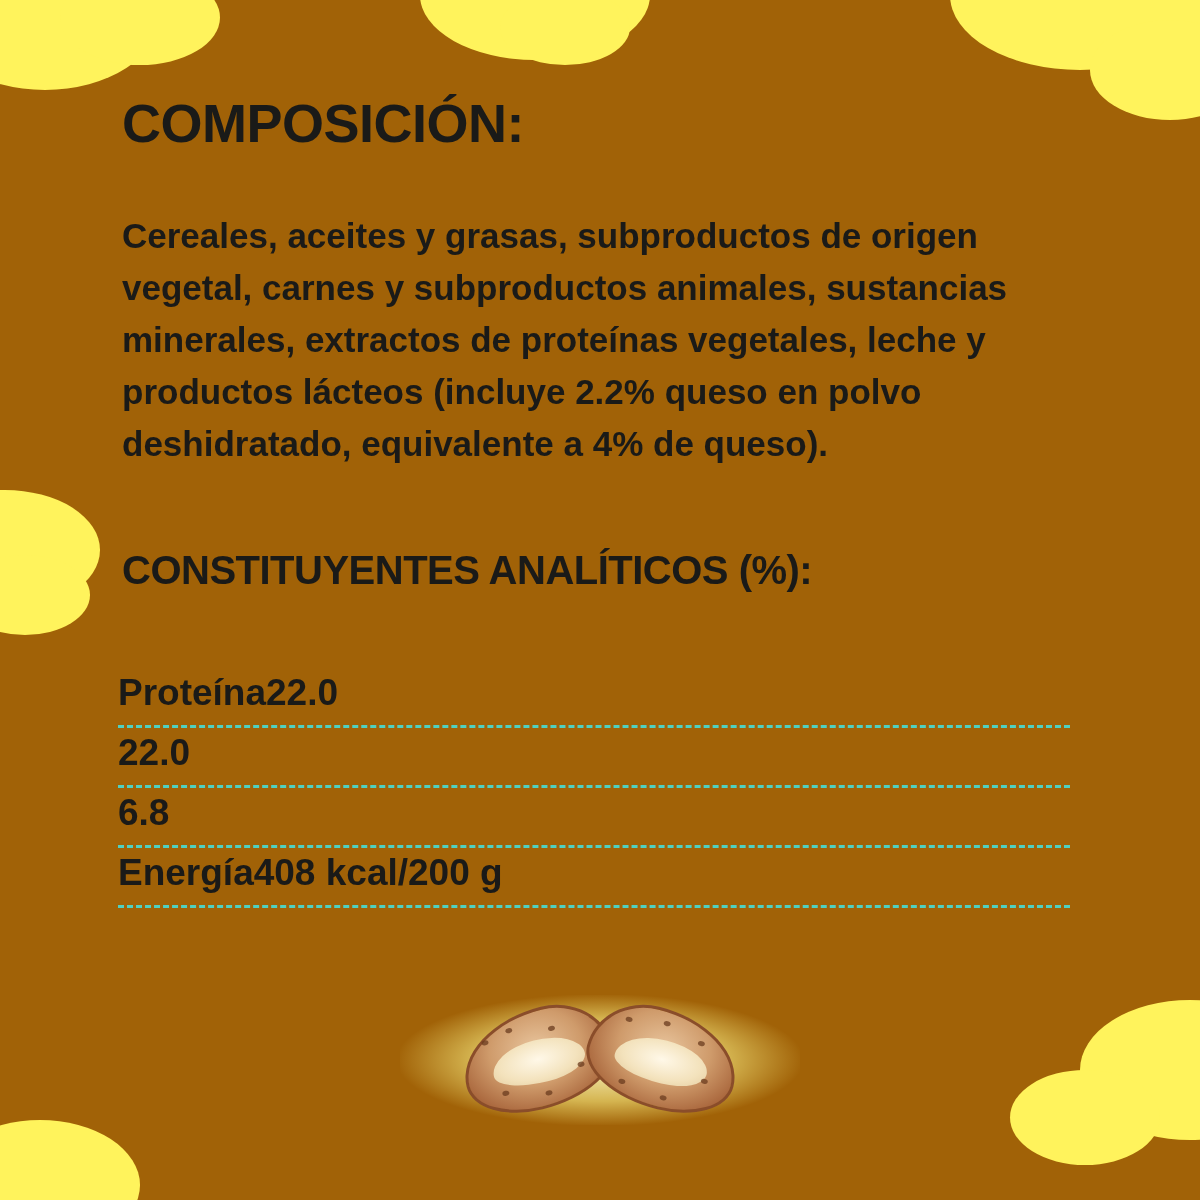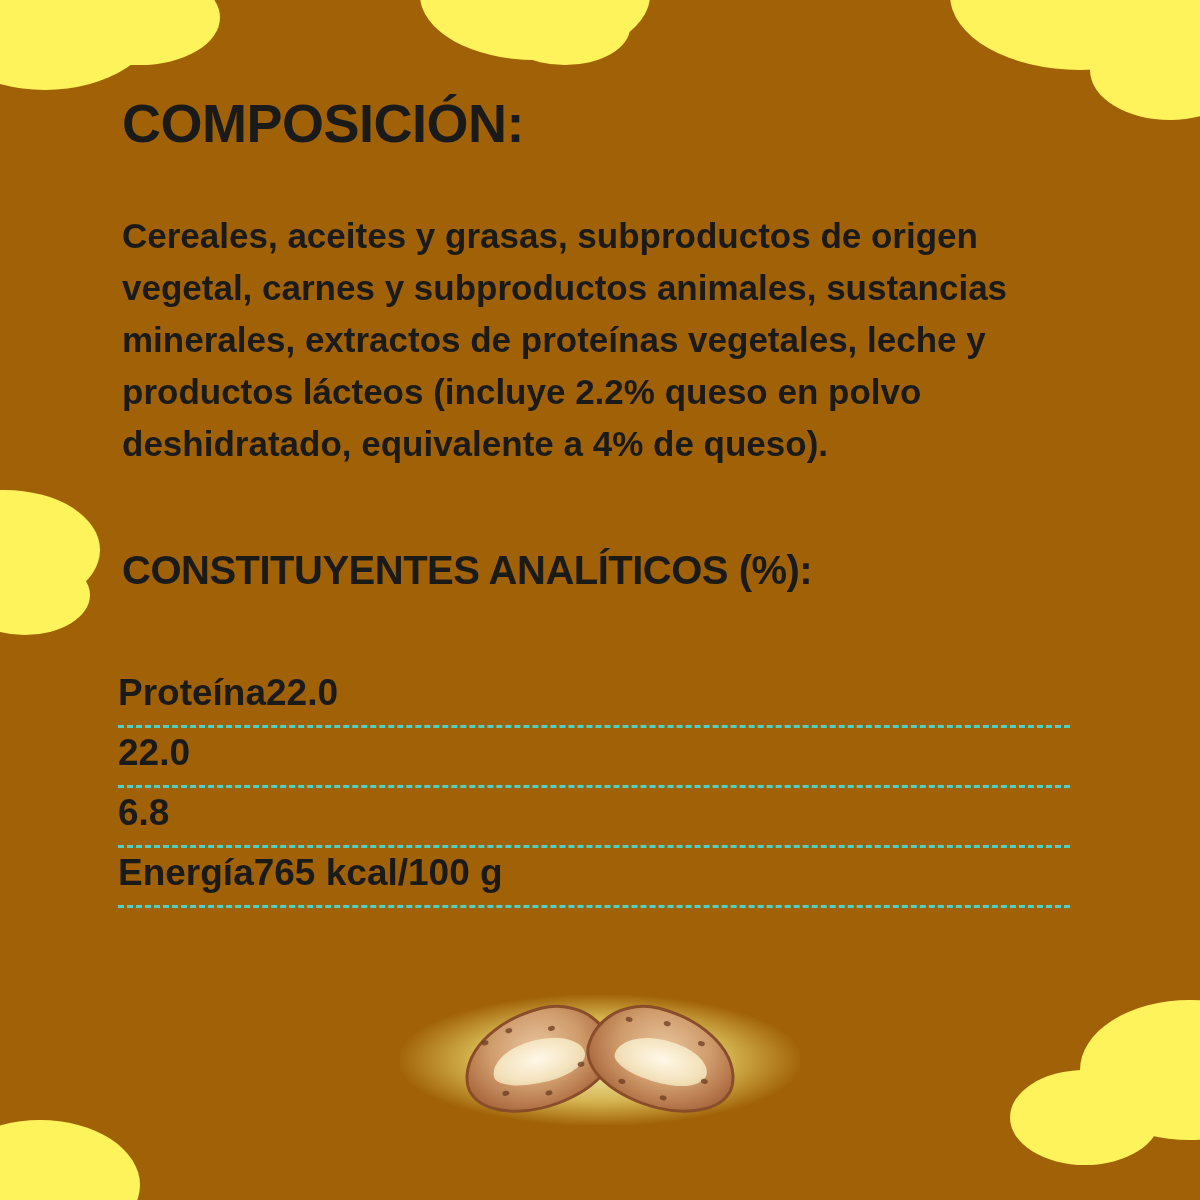--- a/index.html
+++ b/index.html
@@ -184,21 +184,21 @@
         <span class="row-value">22.0</span>
       </div>
       <div class="table-row">
         <span class="row-value">22.0</span>
       </div>
       <div class="table-row">
         <span class="row-value">6.8</span>
       </div>
       <div class="table-row">
         <span class="row-label">Energía</span>
-        <span class="row-value">765 kcal/100 g</span>
+        <span class="row-value">408 kcal/200 g</span>
       </div>
     </div>
 
     <div class="biscuit-wrap">
       <div class="glow"></div>
       <div class="kibble left">
         <div class="center"></div>
         <div class="speck" style="left:22px; top:16px;"></div>
         <div class="speck" style="left:48px; top:10px;"></div>
         <div class="speck" style="left:90px; top:18px;"></div>

